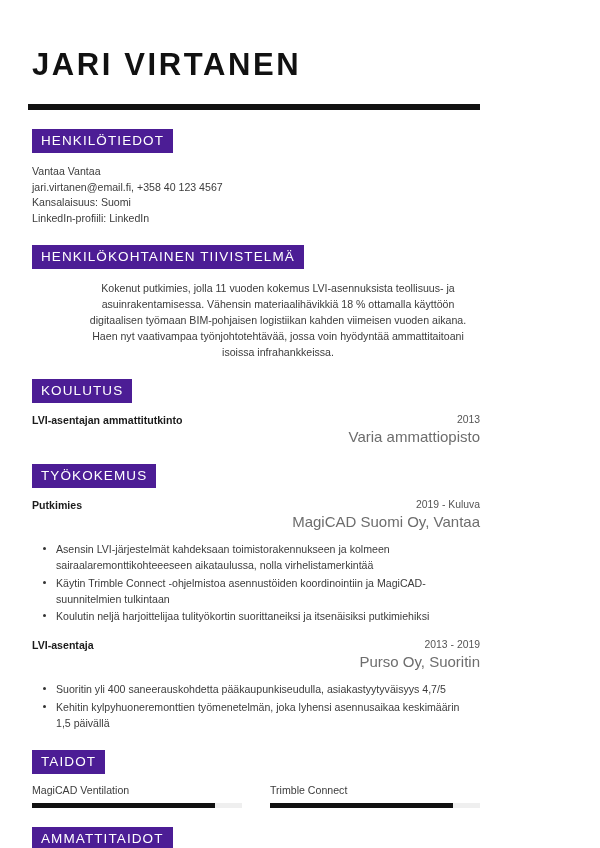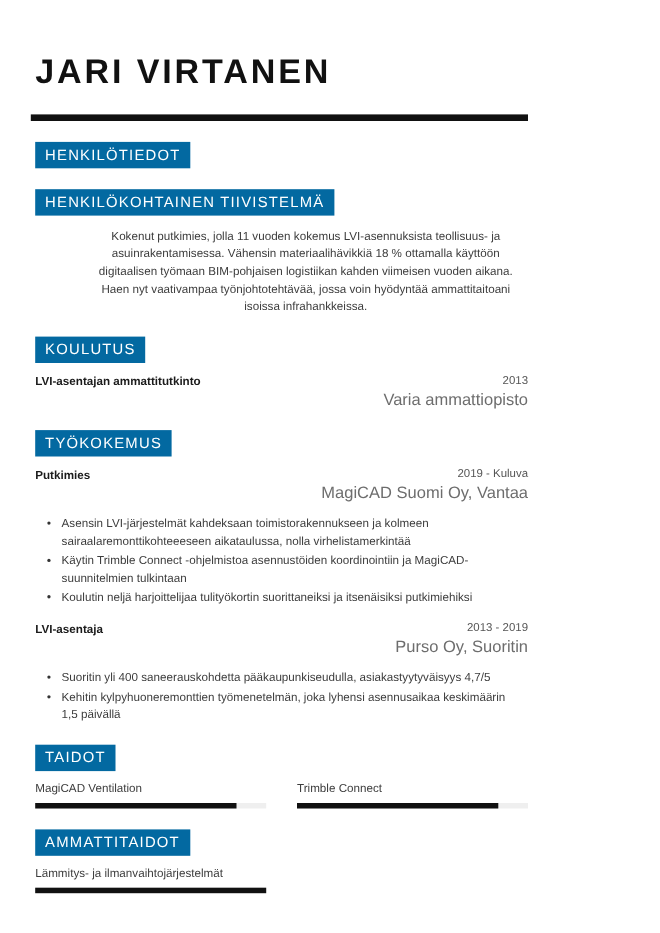--- a/index.html
+++ b/index.html
@@ -32,21 +32,21 @@
   .name-rule {
     margin: 22px 0 0 0;
     height: 6px;
     background: #111111;
   }
 
   
   .section { margin-top: 19px; }
   .section-badge {
     display: inline-block;
-    background: #0369a1;
+    background: #4c1d95;
     color: #ffffff;
     font-size: 13.5px;
     font-weight: 400;
     letter-spacing: 1.1px;
     text-transform: uppercase;
     padding: 4px 9px 5px 9px;
     margin-left: 4px;
   }
   .section-body { margin-top: 11px; padding-left: 4px; }
 
@@ -148,20 +148,26 @@
 </head>
 <body>
 
 <div class="page">
 
   <div class="cv-name">JARI VIRTANEN</div>
   <div class="name-rule"></div>
 
   <div class="section">
     <div class="section-badge">HENKILÖTIEDOT</div>
+    <div class="section-body">
+      <div class="contact-line">Vantaa Vantaa</div>
+      <div class="contact-line">jari.virtanen@email.fi, +358 40 123 4567</div>
+      <div class="contact-line">Kansalaisuus: Suomi</div>
+      <div class="contact-line">LinkedIn-profiili: LinkedIn</div>
+    </div>
   </div>
 
   <div class="section">
     <div class="section-badge">HENKILÖKOHTAINEN TIIVISTELMÄ</div>
     <div class="section-body">
       <div class="summary-text">Kokenut putkimies, jolla 11 vuoden kokemus LVI-asennuksista teollisuus- ja asuinrakentamisessa. Vähensin materiaalihävikkiä 18 % ottamalla käyttöön digitaalisen työmaan BIM-pohjaisen logistiikan kahden viimeisen vuoden aikana. Haen nyt vaativampaa työnjohtotehtävää, jossa voin hyödyntää ammattitaitoani isoissa infrahankkeissa.</div>
     </div>
   </div>
 
   <div class="section">

